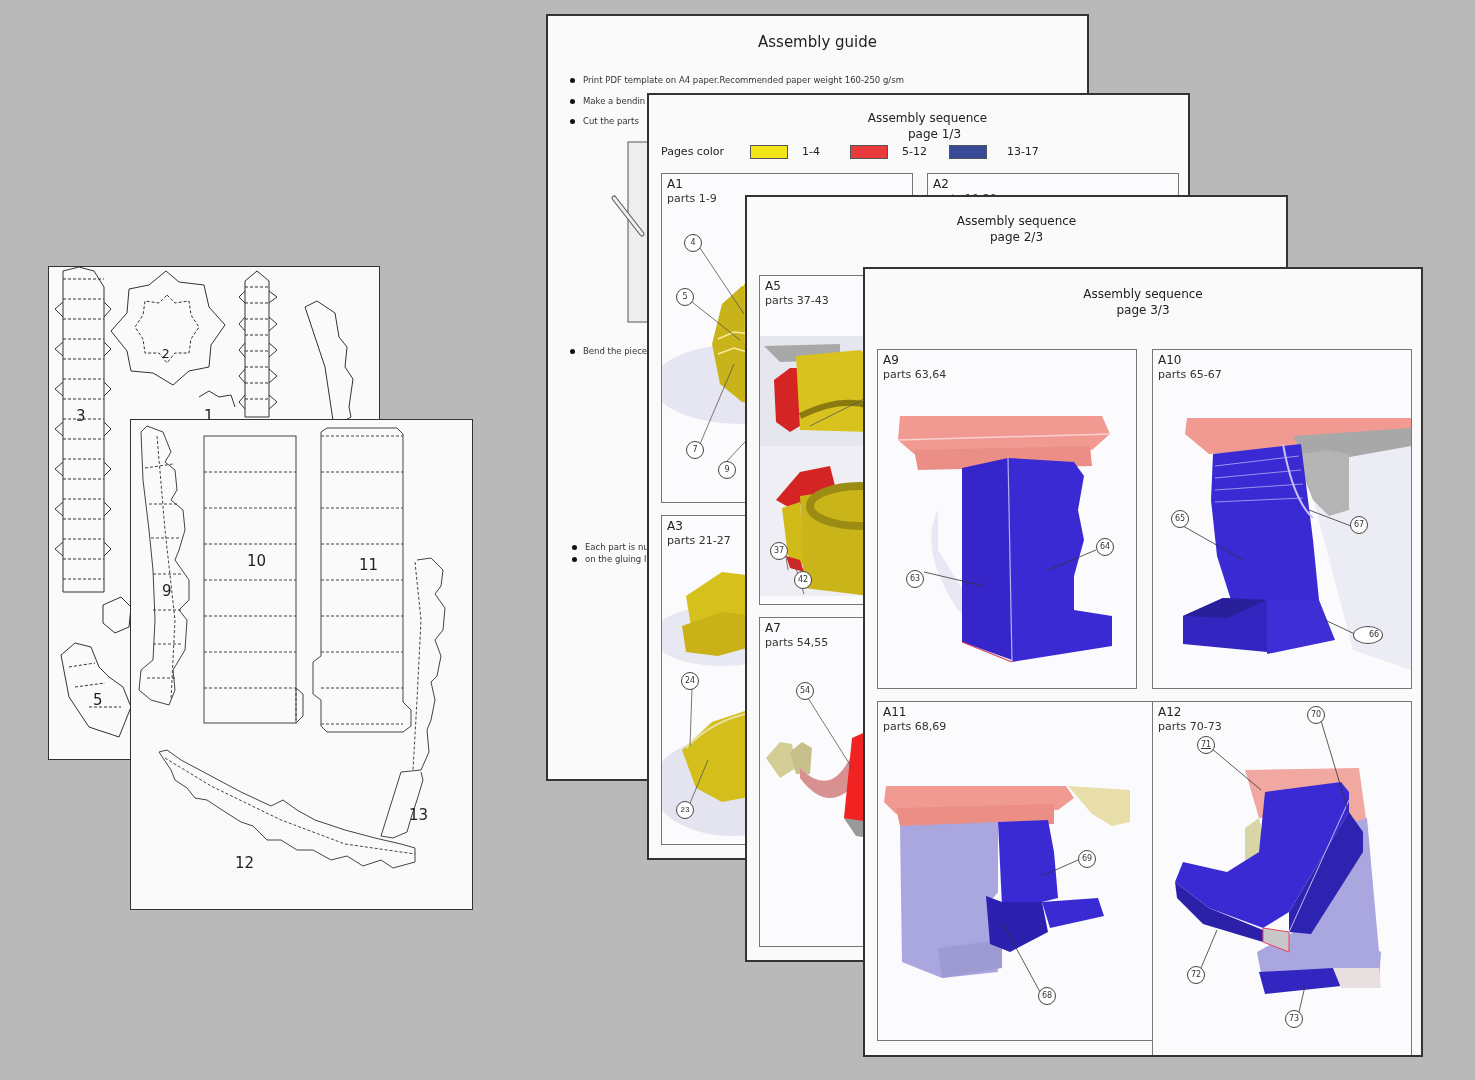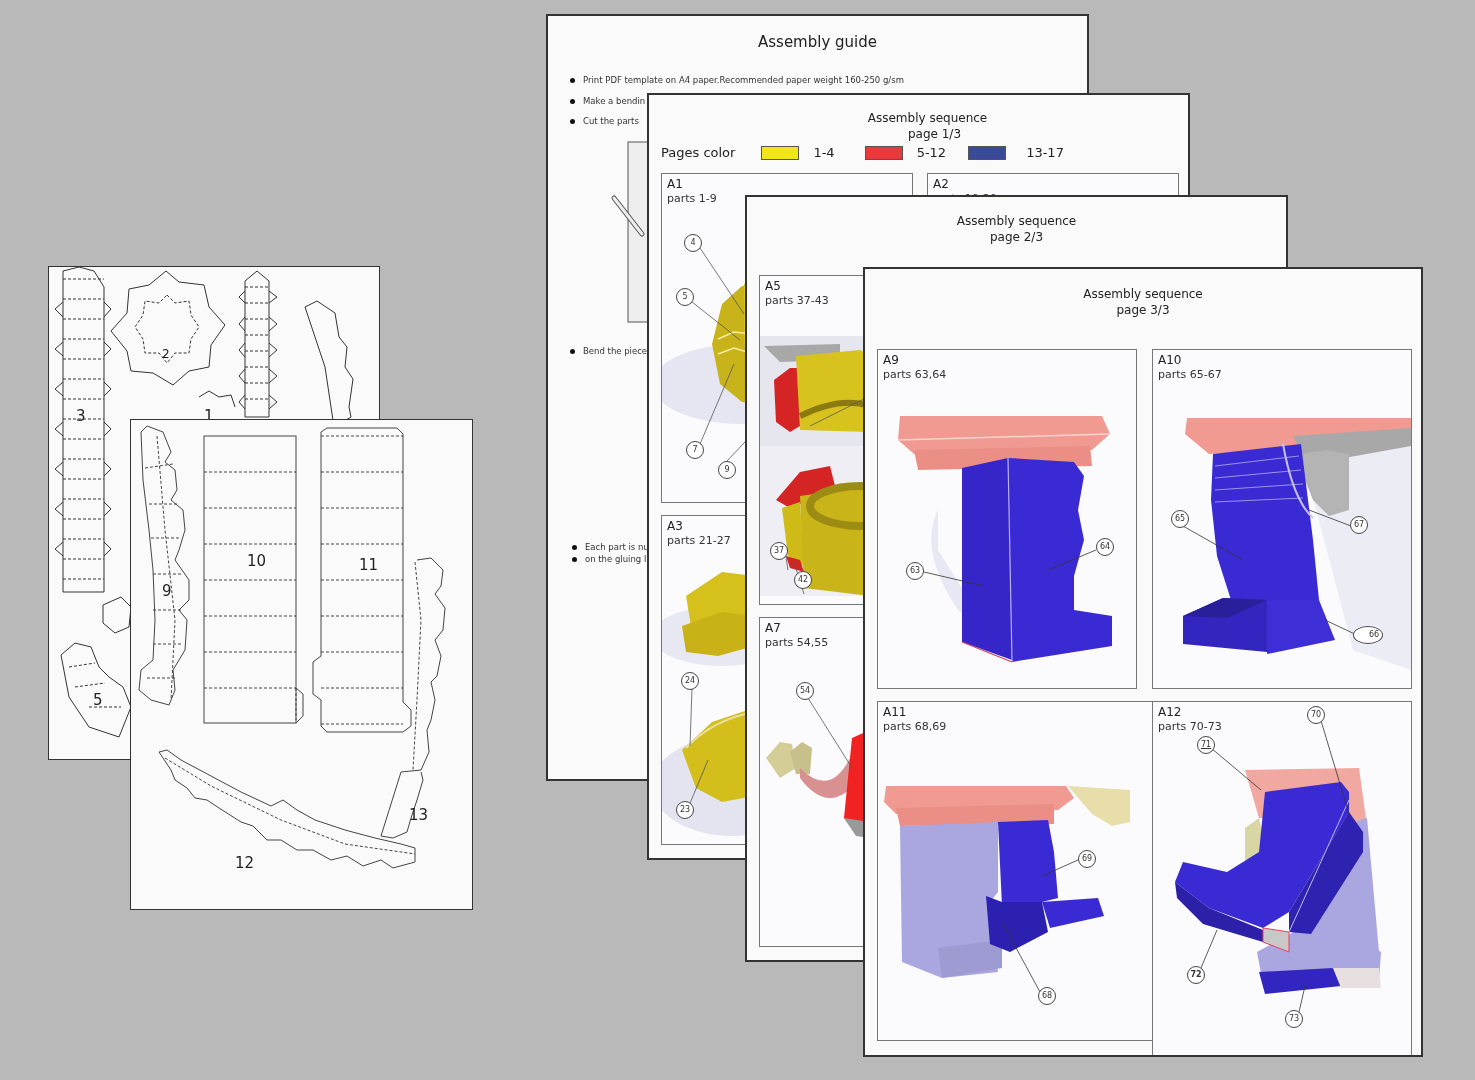--- a/index.html
+++ b/index.html
@@ -7,21 +7,21 @@
   .sheet{position:absolute;background:#fafafa;border:2px solid #333;box-sizing:border-box;overflow:hidden;}
   .sheet svg{position:absolute;left:0;top:0;}
   .title{position:absolute;left:0;right:0;text-align:center;font-size:12px;line-height:15px;color:#222;}
   .bigtitle{font-size:15px;}
   .bullet{position:absolute;font-size:8.5px;color:#333;white-space:nowrap;}
   .bullet::before{content:"";display:inline-block;width:5px;height:5px;border-radius:50%;background:#111;margin-right:8px;vertical-align:middle;}
   .panel{position:absolute;border:1px solid #777;background:#fbfbfd;box-sizing:border-box;overflow:hidden;}
   .panel .pid{position:absolute;left:5px;top:3px;font-size:12px;color:#222;line-height:14px;}
   .panel .pparts{position:absolute;left:5px;top:18px;font-size:11px;color:#333;line-height:13px;white-space:nowrap;}
   .callout{position:absolute;width:16px;height:16px;border:1px solid #444;border-radius:50%;background:#fff;font-size:8px;line-height:16px;text-align:center;color:#333;box-sizing:content-box;}
-  .legend{position:absolute;left:12px;top:50px;font-size:13px;color:#222;display:flex;align-items:flex-end;gap:14px;white-space:nowrap;}
+  .legend{position:absolute;left:12px;top:50px;font-size:11px;color:#222;display:flex;align-items:flex-start;gap:14px;white-space:nowrap;}
   .swatch{display:inline-block;width:36px;height:12px;border:1px solid #555;}
   .tmpl-num{position:absolute;font-size:15px;color:#222;font-family:"DejaVu Sans",sans-serif;}
 </style>
 </head>
 <body>
 
 <div class="sheet" style="left:48px;top:266px;width:332px;height:494px;border-width:1.5px;">
   <svg width="332" height="494">
     <g fill="none" stroke="#333" stroke-width="1">
 
@@ -220,21 +220,21 @@
       <polygon points="24,80 60,56 92,60 92,110 60,120 30,116" fill="#d6c01c"></polygon>
       <polygon points="20,110 60,96 92,100 92,130 56,140 24,136" fill="#c8b218"></polygon>
       <polygon points="20,234 50,206 92,192 92,280 60,286 34,272" fill="#d4be1c"></polygon>
       <path d="M24 232 Q50 204 92 196" fill="none" stroke="#e8e0a0" stroke-width="2"></path>
       <g stroke="#555" stroke-width="0.8">
           <line x1="30" y1="172" x2="28" y2="230"></line>
           <line x1="26" y1="292" x2="46" y2="244"></line>
         </g>
     </svg>
     <div class="callout" style="left:19px;top:156px;">24</div>
-    <div class="callout" style="left:14px;top:285px;">23</div>
+    <div class="callout" style="left:14px;top:285px;font-family:Liberation Mono, monospace;">23</div>
   </div>
 </div>
 
 <div class="sheet" style="left:745px;top:195px;width:543px;height:767px;">
   <div class="title" style="top:17px;">Assembly sequence</div>
   <div class="title" style="top:33px;">page 2/3</div>
 
   <div class="panel" style="left:12px;top:78px;width:252px;height:330px;">
     <div class="pid">A5</div>
     <div class="pparts">parts 37-43</div>
@@ -289,21 +289,21 @@
       <line x1="20" y1="90" x2="232" y2="84" stroke="#f8d2ce" stroke-width="1.5"></line>
       <polygon points="84,118 130,108 134,110 134,310 84,292" fill="#3625c8"></polygon>
       <polygon points="130,108 196,112 206,126 200,160 206,190 196,226 196,260 234,266 234,296 134,312" fill="#3a2ad4"></polygon>
       <line x1="130" y1="108" x2="134" y2="312" stroke="#b8b0f0" stroke-width="1.2"></line>
       <line x1="84" y1="292" x2="134" y2="312" stroke="#d44060" stroke-width="1.2"></line>
       <g stroke="#333" stroke-width="0.8">
           <line x1="46" y1="222" x2="106" y2="236"></line>
           <line x1="218" y1="200" x2="170" y2="220"></line>
         </g>
     </svg>
-    <div class="callout" style="left:28px;top:212px;">63</div>
+    <div class="callout" style="left:28px;top:220px;">63</div>
     <div class="callout" style="left:218px;top:188px;">64</div>
   </div>
 
   <div class="panel" style="left:287px;top:80px;width:260px;height:340px;">
     <div class="pid">A10</div>
     <div class="pparts">parts 65-67</div>
     <svg width="260" height="340">
       <polygon points="150,110 258,80 258,320 200,300" fill="#ececf4"></polygon>
       <polygon points="34,68 258,68 258,84 160,100 56,104 32,84" fill="#f09a92"></polygon>
       <polygon points="140,86 258,78 258,96 180,110 150,106" fill="#a8a8a8"></polygon>
@@ -369,16 +369,16 @@
       <line x1="196" y1="98" x2="136" y2="230" stroke="#c0b8f0" stroke-width="1"></line>
       <g stroke="#333" stroke-width="0.8">
           <line x1="166" y1="12" x2="196" y2="112"></line>
           <line x1="58" y1="46" x2="108" y2="88"></line>
           <line x1="48" y1="266" x2="64" y2="228"></line>
           <line x1="146" y1="310" x2="152" y2="284"></line>
         </g>
     </svg>
     <div class="callout" style="left:154px;top:4px;">70</div>
     <div class="callout" style="left:44px;top:34px;text-decoration:underline;">71</div>
-    <div class="callout" style="left:34px;top:264px;font-weight:bold;">72</div>
+    <div class="callout" style="left:34px;top:264px;">72</div>
     <div class="callout" style="left:132px;top:308px;">73</div>
   </div>
 </div>
 
 </body></html>

